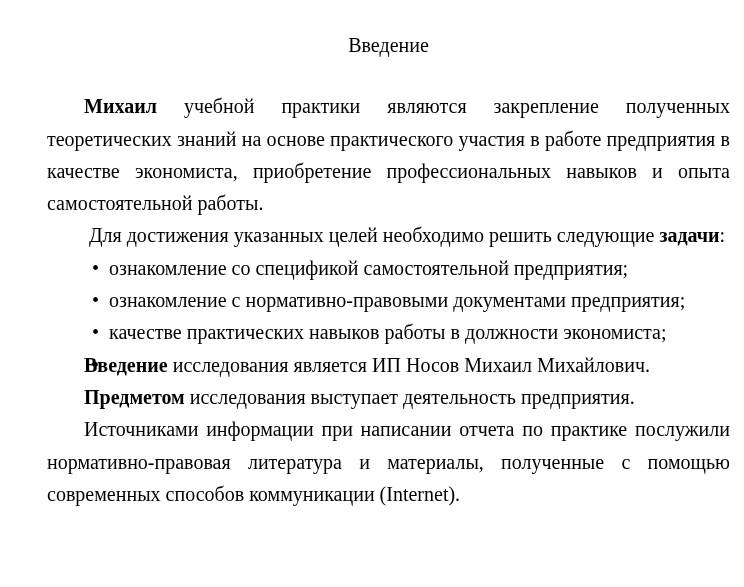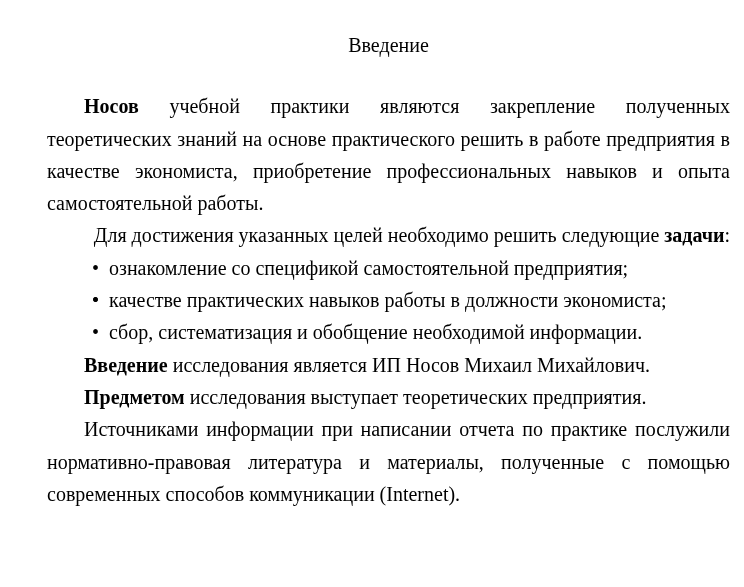--- a/index.html
+++ b/index.html
@@ -22,21 +22,21 @@
     text-align: center;
     margin-bottom: 29px;
   }
   .para {
     text-align: justify;
     text-indent: 37px;
     hyphens: none;
   }
   .para.single-line {
     white-space: nowrap;
-    text-align: right;
+    text-align: center;
   }
   .bullets {
     list-style: none;
   }
   .bullets li {
     position: relative;
     padding-left: 62px;
     text-align: left;
   }
   .bullets .bullet {
@@ -46,30 +46,30 @@
   }
   b { font-weight: bold; }
 </style>
 </head>
 <body>
 
 <div class="page">
 
   <h1 class="doc-title">Введение</h1>
 
-  <p class="para"><b>Носов</b><span> учебной практики являются закрепление полученных теоретических знаний на основе практического решить в работе предприятия в качестве экономиста, приобретение профессиональных навыков и опыта самостоятельной работы.</span></p>
+  <p class="para"><b>Михаил</b><span> учебной практики являются закрепление полученных теоретических знаний на основе практического участия в работе предприятия в качестве экономиста, приобретение профессиональных навыков и опыта самостоятельной работы.</span></p>
 
   <p class="para single-line"><span>Для достижения указанных целей необходимо решить следующие </span><b>задачи</b><span>:</span></p>
 
   <ul class="bullets">
     <li><span class="bullet">•</span><span>ознакомление со спецификой самостоятельной предприятия;</span></li>
+    <li><span class="bullet">•</span><span>ознакомление с нормативно-правовыми документами предприятия;</span></li>
+    <li><span class="bullet">•</span><span>качестве практических навыков работы в должности экономиста;</span></li>
     <li><span class="bullet">•</span></li>
-    <li><span class="bullet">•</span><span>качестве практических навыков работы в должности экономиста;</span></li>
-    <li><span class="bullet">•</span><span>сбор, систематизация и обобщение необходимой информации.</span></li>
   </ul>
 
   <p class="para"><b>Введение</b><span> исследования является ИП Носов Михаил Михайлович.</span></p>
 
-  <p class="para"><b>Предметом</b><span> исследования выступает теоретических предприятия.</span></p>
+  <p class="para"><b>Предметом</b><span> исследования выступает деятельность предприятия.</span></p>
 
   <p class="para"><span>Источниками информации при написании отчета по практике послужили нормативно-правовая литература и материалы, полученные с помощью современных способов коммуникации (Internet).</span></p>
 
 </div>
 
 </body></html>

